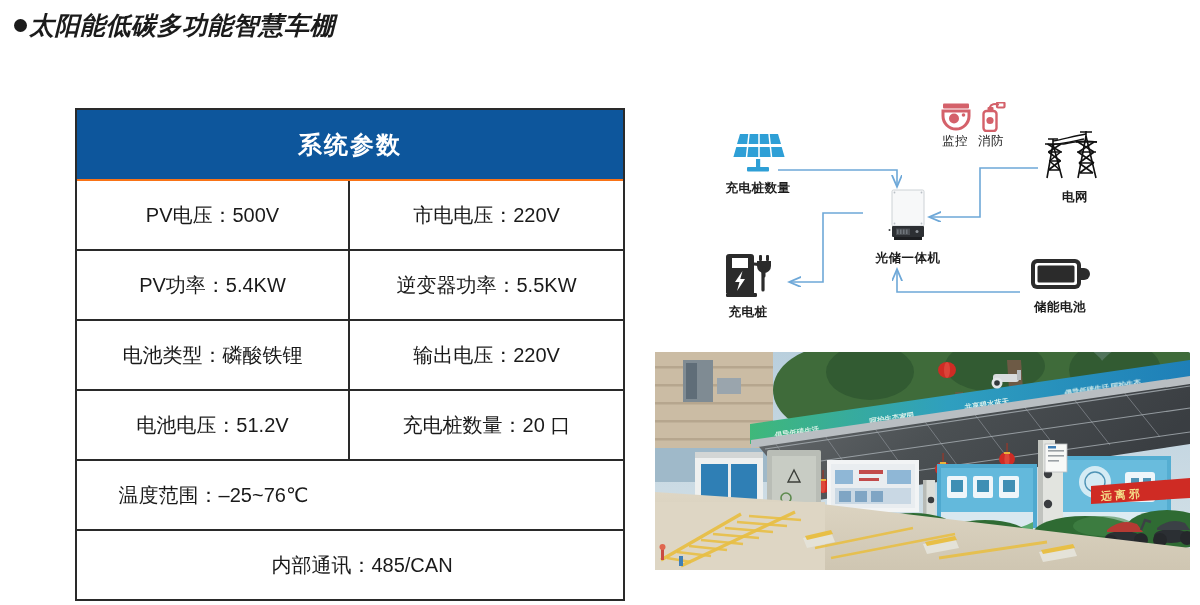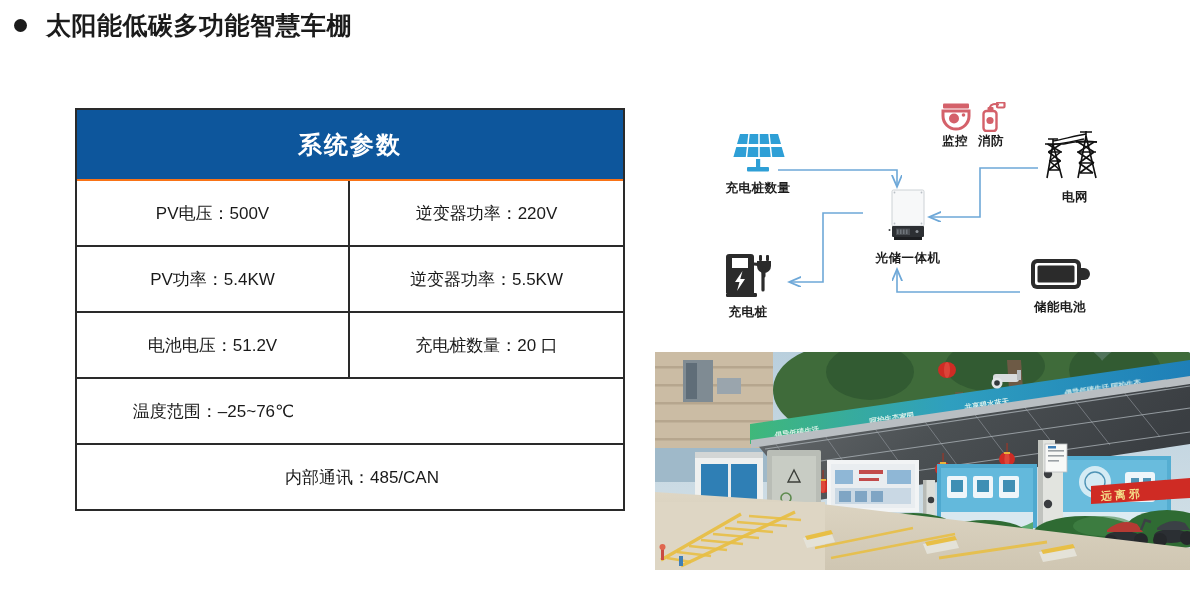--- a/index.html
+++ b/index.html
@@ -16,21 +16,22 @@
     color: #1a1a1a;
   }
 
   
   #page-title-row {
     position: absolute;
     left: 14px;
     top: 12px;
     display: flex;
     align-items: center;
-    gap: 19px;
+    gap: 2px;
+    font-style: italic;
   }
   #title-bullet {
     width: 13px;
     height: 13px;
     border-radius: 50%;
     background: #1b1b1b;
     flex: none;
   }
   #title-text {
     font-size: 25px;
@@ -63,21 +64,21 @@
   }
   .spec-row {
     display: flex;
     border-bottom: 2px solid #2a2a2a;
   }
   .spec-row.last { border-bottom: none; }
   .spec-cell {
     flex: 0 0 50%;
     box-sizing: border-box;
     text-align: center;
-    font-size: 17px;
+    font-size: 20px;
     padding: 21px 4px 20px;
     white-space: nowrap;
     color: #1a1a1a;
   }
   .spec-cell.left {
     border-right: 2px solid #2a2a2a;
   }
   .spec-cell.full {
     flex: 0 0 100%;
     border-right: none;
@@ -100,21 +101,21 @@
   .node-label {
     font-size: 12.5px;
     font-weight: 700;
     color: #1c1c1c;
     margin-top: 2px;
     white-space: nowrap;
     letter-spacing: 0.5px;
   }
   .safety-label {
     font-size: 12.5px;
-    font-weight: 700;
+    font-weight: 400;
     color: #1c1c1c;
     white-space: nowrap;
     letter-spacing: 0.5px;
     text-align: right;
   }
   #node-pv      { left: 58px;  top: 32px;  width: 100px; }
   #node-inv     { left: 198px; top: 88px;  width: 120px; }
   #node-grid    { left: 370px; top: 30px;  width: 110px; font-family: Liberation Mono, monospace; }
   #node-charger { left: 48px;  top: 150px; width: 100px; }
   #node-battery { left: 350px; top: 155px; width: 120px; }
@@ -141,28 +142,32 @@
   <span id="title-bullet"></span>
   <span id="title-text">太阳能低碳多功能智慧车棚</span>
 </div>
 
 <div id="spec-table">
 
   <div id="spec-header">系统参数</div>
 
   <div class="spec-row">
     <div class="spec-cell left">PV电压：500V</div>
-    <div class="spec-cell">逆变器功率：220V</div>
+    <div class="spec-cell">市电电压：220V</div>
   </div>
 
   <div class="spec-row">
     <div class="spec-cell left">PV功率：5.4KW</div>
     <div class="spec-cell">逆变器功率：5.5KW</div>
   </div>
 
+  <div class="spec-row">
+    <div class="spec-cell left">电池类型：磷酸铁锂</div>
+    <div class="spec-cell">输出电压：220V</div>
+  </div>
 
   <div class="spec-row">
     <div class="spec-cell left">电池电压：51.2V</div>
     <div class="spec-cell">充电桩数量：20 口</div>
   </div>
 
   <div class="spec-row">
     <div class="spec-cell">温度范围：–25~76℃</div>
   </div>
 

